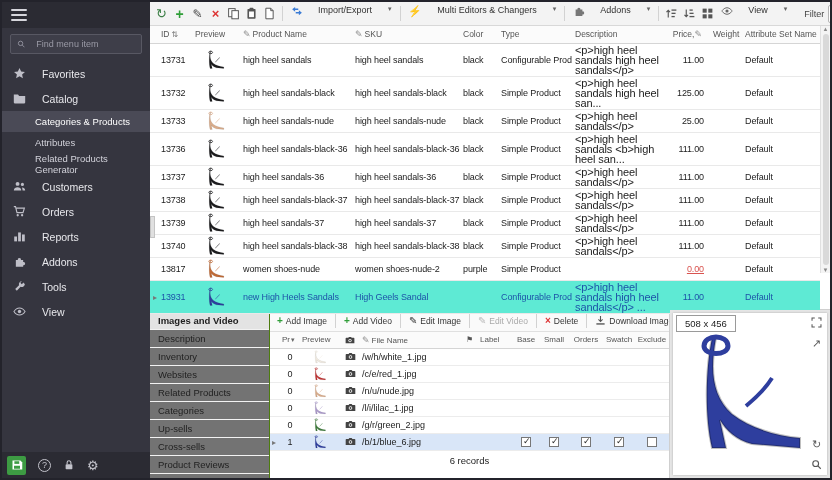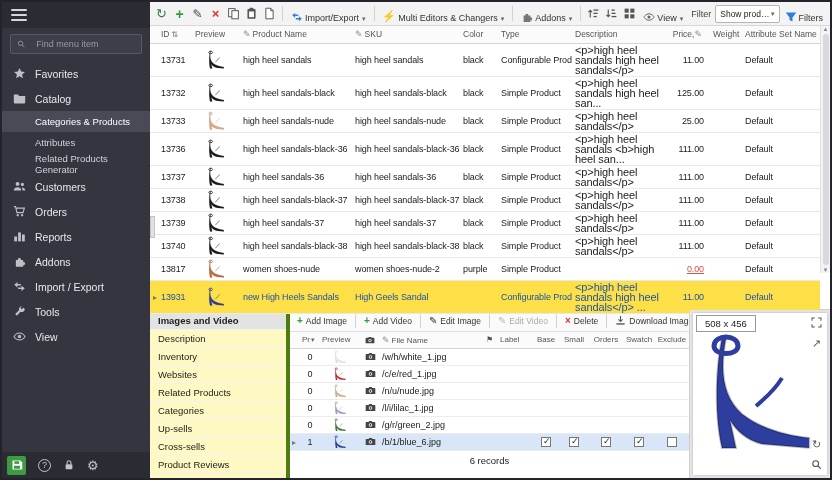--- a/index.html
+++ b/index.html
@@ -12,21 +12,21 @@
   .sb-top{height:26px;background:#2b2b33;display:flex;align-items:center;padding:0 9px;flex:none}
   .hamburger{width:16px;cursor:pointer}
   .hamburger span{display:block;height:2px;background:#d6d6dc;margin:3px 0;border-radius:1px}
   .sb-search{padding:6px 8px 4px;flex:none}
   .sb-search .box{display:flex;align-items:center;gap:11px;background:#3e3e49;border:1px solid #585863;
     border-radius:2px;height:20px;padding:0 6px}
   .sb-search input{background:transparent;border:0;outline:none;color:#cfcfd8;font-size:9px;width:100%;
     font-family:"Liberation Sans",sans-serif}
   .sb-search input::placeholder{color:#9a9aa6}
   .sb-menu{flex:1;padding-top:3px;overflow:hidden}
-  .sb-item{display:flex;align-items:center;gap:9px;height:25px;padding:0 11px;font-size:10.5px;cursor:pointer}
+  .sb-item{display:flex;align-items:center;gap:16px;height:25px;padding:0 11px;font-size:10.5px;cursor:pointer}
   .sb-item .ic{width:13px;height:13px;color:#bfbfc8;flex:none}
   .sb-sub{display:flex;align-items:center;height:21px;padding:0 8px 0 33px;font-size:9.5px;color:#d2d2da;cursor:pointer}
   .sb-sub.selected{background:#4a4a56;color:#fff}
   .sb-bottom{height:26px;background:#2b2b33;display:flex;align-items:center;gap:12px;padding:0 5px;flex:none}
   .sb-green{width:19px;height:19px;background:#3d9b43;border-radius:2px;display:flex;align-items:center;
     justify-content:center;cursor:pointer}
   .sb-green svg{width:12px;height:12px}
   .sb-bicon{color:#c3c3cb;cursor:pointer;display:flex;align-items:center;justify-content:center}
   .help-circle{width:13px;height:13px;border:1px solid #c3c3cb;border-radius:50%;display:flex;
     align-items:center;justify-content:center;font-size:9px}
@@ -39,56 +39,56 @@
   
   .toolbar{height:24px;flex:none;background:#f3f3f3;border-bottom:1px solid #d8d8d8;display:flex;
     align-items:center;padding:0 3px;gap:1px;white-space:nowrap;overflow:hidden}
   .tico{width:17px;height:18px;display:flex;align-items:center;justify-content:center;border-radius:2px;
     cursor:pointer;font-size:12px;color:#444;flex:none}
   .tico svg{width:13px;height:13px;color:#555}
   .tico.green{color:#2f9e38;font-weight:bold;font-size:14px}
   .tico.red{color:#d33;font-weight:bold;font-size:13px}
   .tico .refresh-g{color:#3c7f46;font-size:13px}
   .sep{width:1px;height:15px;background:#d2d2d2;margin:0 3px;flex:none}
-  .tbtn{display:flex;align-items:flex-end;gap:2px;height:18px;padding:0 4px;border-radius:2px;cursor:pointer;
+  .tbtn{display:flex;align-items:flex-start;gap:15px;height:18px;padding:0 4px;border-radius:2px;cursor:pointer;
     font-size:9px;color:#333;flex:none}
   .tbtn .ic{width:12px;height:12px;flex:none}
   .caret{font-size:7px;color:#666;margin-left:1px}
   .bolt{color:#52a832;font-size:11px}
-  .fl{font-size:9px;color:#444;margin:0 3px 0 3px;flex:none}
+  .fl{font-size:9px;color:#444;margin:0 3px 0 12px;flex:none}
   .fselect{display:flex;align-items:center;justify-content:space-between;width:168px;min-width:60px;
     height:18px;background:#fff;border:1px solid #b5b5b5;border-radius:2px;padding:0 4px;cursor:pointer;flex:0 1 auto;overflow:hidden}
   .fselect .fs-text{font-size:8.5px;color:#222;white-space:nowrap;overflow:hidden;text-overflow:ellipsis}
   .funnel{color:#2f7ed8}
 
   
   .grid-wrap{height:247px;flex:none;display:flex;position:relative}
   .splitter{position:absolute;left:0;top:190px;width:5px;height:22px;background:#e0e0e0;border:1px solid #c4c4c4;z-index:3}
   table.grid{width:670px;border-collapse:collapse;table-layout:fixed}
   .grid th{height:17px;font-weight:normal;font-size:8.5px;color:#555;text-align:left;padding:0 3px;
     border-bottom:1px solid #d5d5d5;background:#fbfbfb;white-space:nowrap;overflow:hidden}
   .grid td{height:23px;font-size:9px;padding:0 3px;border-bottom:1px solid #e9e9e9;white-space:nowrap;
     overflow:hidden;color:#1c1c1c;letter-spacing:-0.1px}
   .grid td.c-desc{font-size:11px;line-height:10px;white-space:normal;padding:1px 3px;vertical-align:middle}
   .grid td.c-price,.grid th.c-price{text-align:right;padding-right:6px}
-  .grid tr.sel td{background:#fde047;color:#1d54a8}
+  .grid tr.sel td{background:#5eead4;color:#1d54a8}
   .mark{color:#777;font-size:8px}
   .hpencil{color:#8a8a8a;font-size:9px;margin-right:2px}
   .sort{font-size:8px;color:#777;margin-left:2px}
   .shoe{width:30px;height:20px;display:block;margin:1px auto}
   .vscroll{width:10px;background:#f4f4f4;border-left:1px solid #e0e0e0;display:flex;flex-direction:column;
     align-items:center;font-size:6px;color:#888;flex:none;cursor:pointer}
   .vthumb{flex:1;width:6px;background:#d9d9d9;border-radius:3px;margin:2px 0}
 
   .status-row{height:37px;flex:none;display:flex;align-items:flex-end;padding:0 0 5px 100px;
     border-bottom:1px solid #cfcfcf;font-size:14px;color:#222}
 
   
   .bottom{height:168px;flex:none;display:flex;min-height:0}
-  .tabs{width:140px;flex:none;border-right:4px solid #4d7c0f;background:#fef9c3;padding-top:2px;overflow:hidden}
+  .tabs{width:120px;flex:none;border-right:1px solid #4d7c0f;background:#737373;padding-top:2px;overflow:hidden}
   .tab{height:18px;display:flex;align-items:center;padding:0 8px;font-size:9.5px;color:#222;cursor:pointer;
     border-bottom:1px solid #f2f2f2}
   .tab.active{background:#e3e3e3;font-weight:bold}
 
   .images-panel{width:400px;flex:none;border-right:1px solid #cfcfcf;display:flex;flex-direction:column;overflow:hidden}
   .img-toolbar{height:22px;flex:none;background:#fafafa;border-bottom:1px solid #e0e0e0;display:flex;
     align-items:center;padding:0 4px;gap:2px;white-space:nowrap;overflow:hidden}
   .ibtn{display:flex;align-items:center;gap:3px;height:17px;padding:0 3px;font-size:8.5px;color:#333;
     border-radius:2px;cursor:pointer;flex:none}
   .ibtn .gi{font-size:10px}
@@ -292,26 +292,20 @@
         <svg class="ic">
             <use href="#sym-chart"></use>
           </svg>
         <span>Reports</span>
       </div>
       <div class="sb-item">
         <svg class="ic">
             <use href="#sym-puzzle"></use>
           </svg>
         <span>Addons</span>
-      </div>
-      <div class="sb-item">
-        <svg class="ic">
-            <use href="#sym-arrows"></use>
-          </svg>
-        <span>Import / Export</span>
       </div>
       <div class="sb-item">
         <svg class="ic">
             <use href="#sym-wrench"></use>
           </svg>
         <span>Tools</span>
       </div>
       <div class="sb-item">
         <svg class="ic">
             <use href="#sym-eye"></use>

